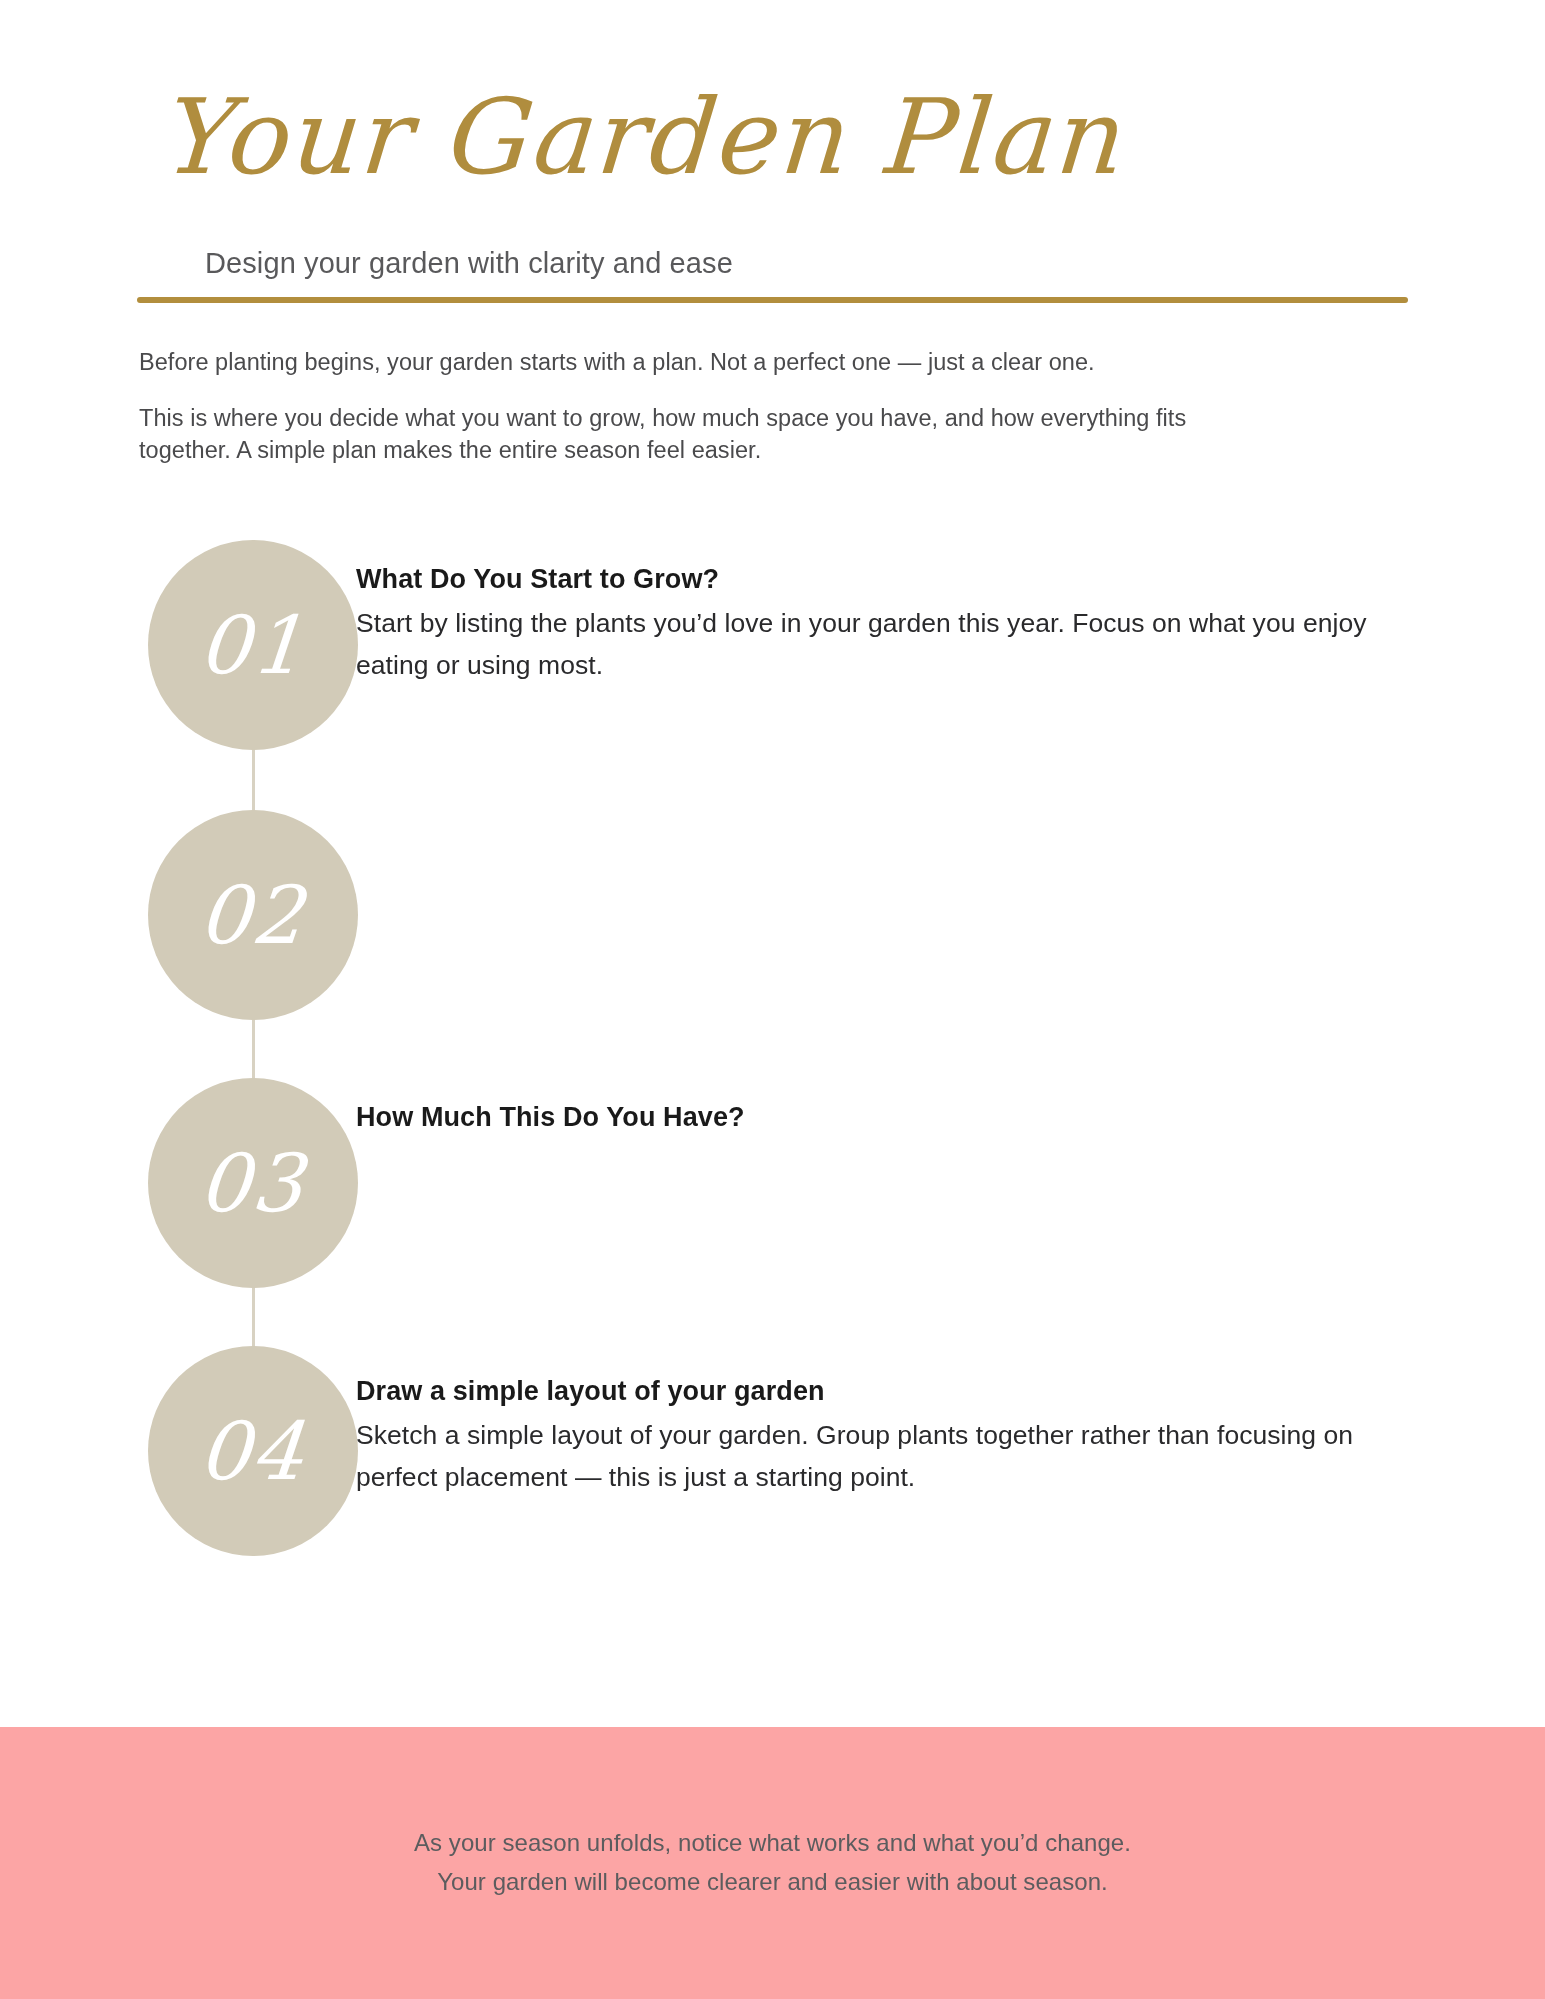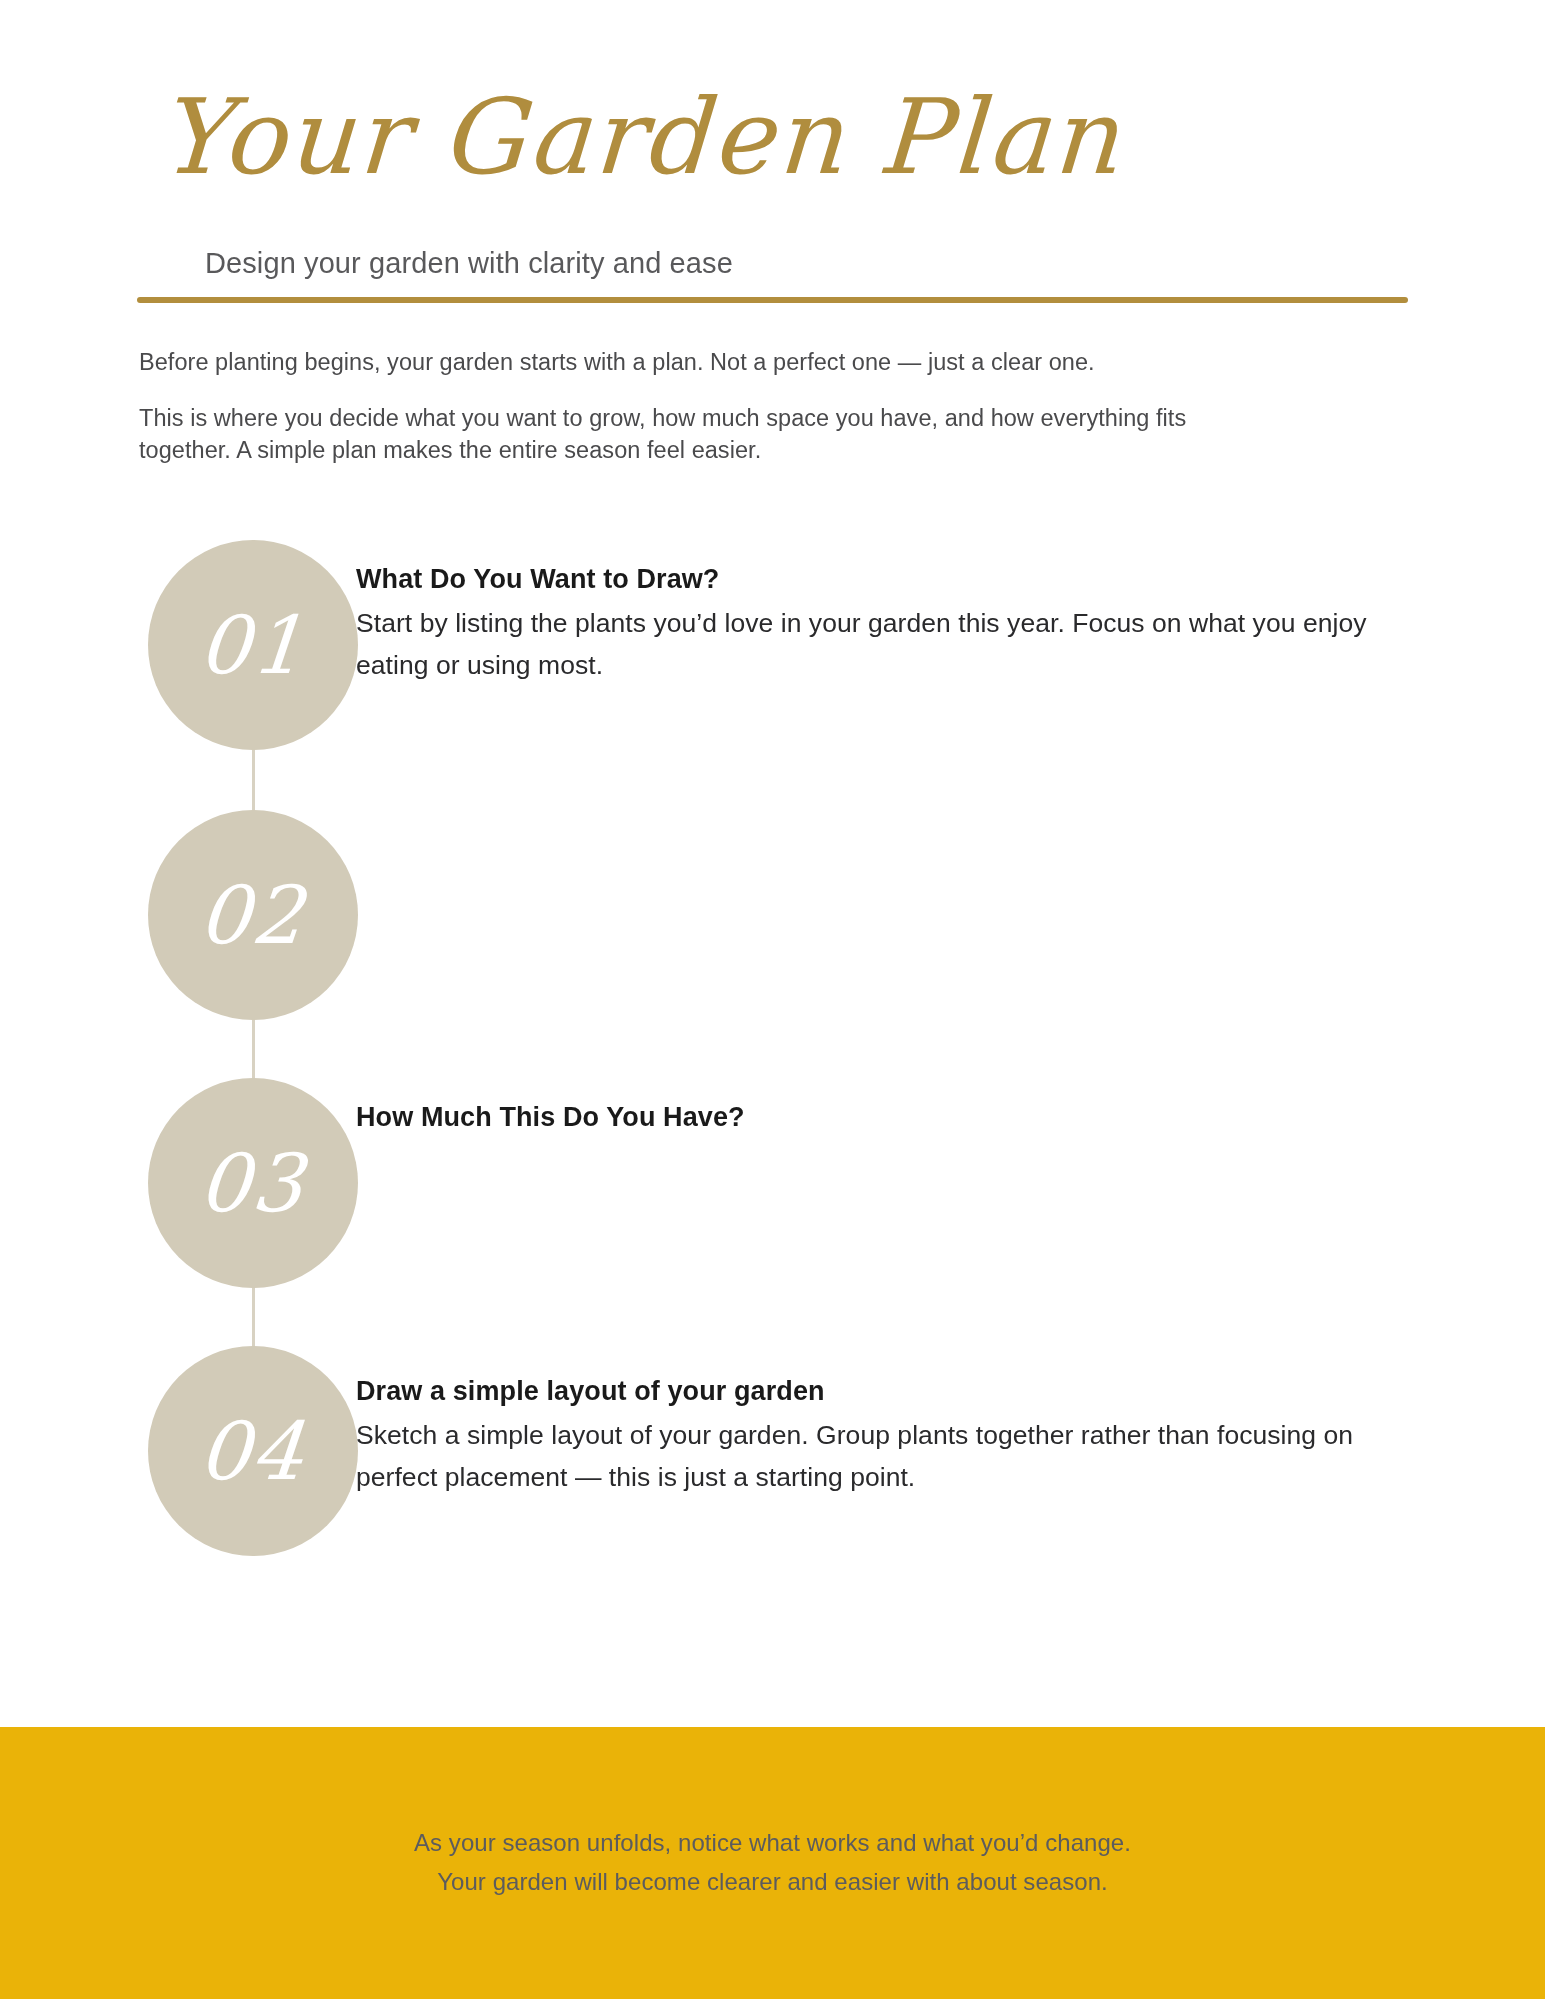--- a/index.html
+++ b/index.html
@@ -213,21 +213,21 @@
   <div class="steps">
 
     <div class="step" id="step-1">
       <div class="step-badge-wrap">
         <div class="step-badge" style="background: rgb(210, 203, 184);">
           <div class="step-number" style="color: rgb(255, 255, 255);">01</div>
         </div>
       </div>
       <div class="connector" style="background: rgb(216, 210, 194);"></div>
       <div class="step-text">
-        <p class="step-heading">What Do You Want to Draw?</p>
+        <p class="step-heading">What Do You Start to Grow?</p>
         <p class="step-body">Start by listing the plants you’d love in your garden this year. Focus on what you enjoy eating or using most.</p>
       </div>
     </div>
 
     <div class="step" id="step-2">
       <div class="step-badge-wrap">
         <div class="step-badge" style="background: rgb(210, 203, 184);">
           <div class="step-number" style="color: rgb(255, 255, 255);">02</div>
         </div>
       </div>
@@ -254,20 +254,20 @@
       </div>
 
       <div class="step-text">
         <p class="step-heading">Draw a simple layout of your garden</p>
         <p class="step-body">Sketch a simple layout of your garden. Group plants together rather than focusing on perfect placement — this is just a starting point.</p>
       </div>
     </div>
 
   </div>
 
-  <div class="footer" style="background: #eab308;">
+  <div class="footer" style="background: #fca5a5;">
     <div class="footer-inner">
       <p class="footer-line" style="color: rgb(92, 92, 94);">As your season unfolds, notice what works and what you’d change.</p>
       <p class="footer-line" style="color: rgb(92, 92, 94);">Your garden will become clearer and easier with about season.</p>
     </div>
   </div>
 
 </div>
 
 </body></html>

